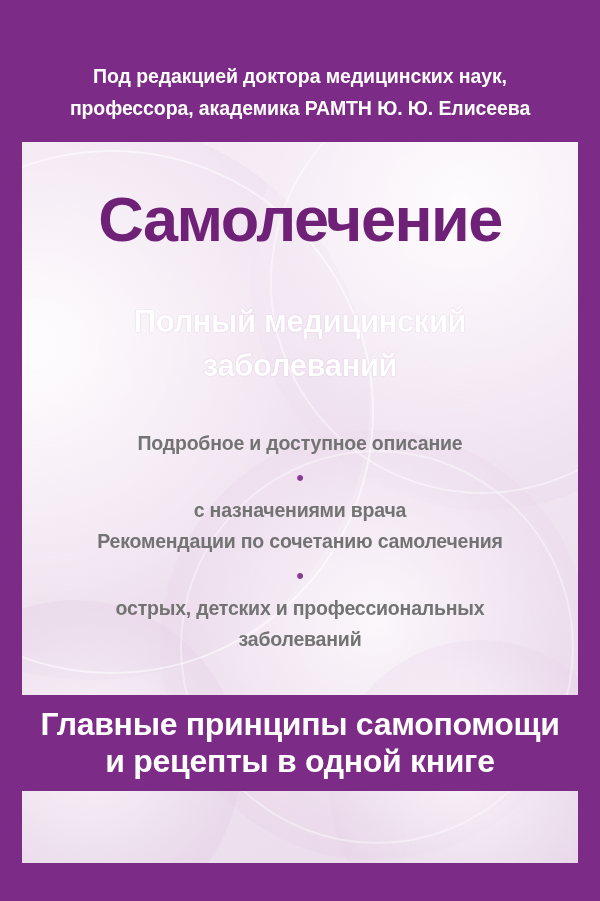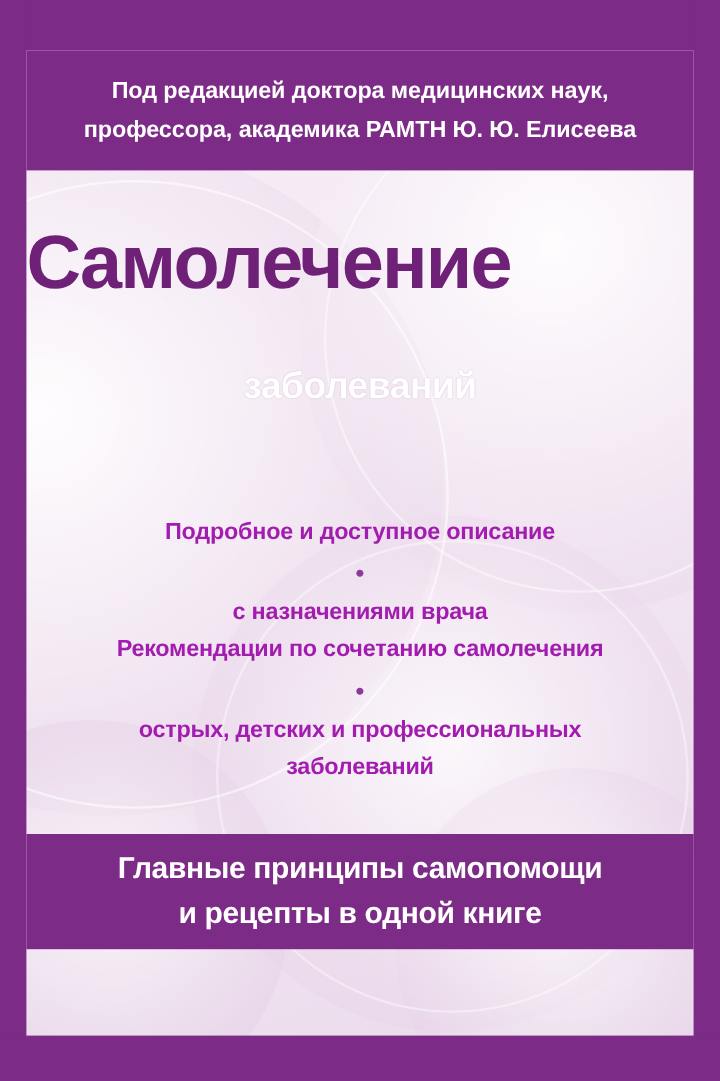--- a/index.html
+++ b/index.html
@@ -105,21 +105,21 @@
     line-height: 32px;
     text-align: center;
     letter-spacing: -0.1px;
     white-space: nowrap;
   }
 
   
   .title-wrap {
     position: absolute;
     left: 22px; top: 185px; width: 556px;
-    text-align: left;
+    text-align: center;
   }
   .main-title {
     color: #6f2178;
     font-size: 63px;
     font-weight: bold;
     letter-spacing: -1.5px;
     line-height: 68px;
     margin: 0;
   }
 
@@ -138,21 +138,21 @@
     text-shadow: 0 0 1px rgba(124,43,134,0.35);
   }
 
   
   .bullets {
     position: absolute;
     left: 55px; top: 428px; width: 490px;
     text-align: center;
   }
   .bullet-item {
-    color: #a21caf;
+    color: #737373;
     font-size: 19.5px;
     font-weight: bold;
     line-height: 31px;
     letter-spacing: -0.2px;
   }
   .bullet-sep {
     display: block;
     color: #8b3a95;
     font-size: 22px;
     line-height: 26px;
@@ -166,21 +166,21 @@
     width: 556px; height: 96px;
     background: #7c2b86;
     display: flex;
     flex-direction: column;
     align-items: center;
     justify-content: center;
     box-sizing: border-box;
   }
   .bottom-line {
     color: #ffffff;
-    font-size: 25px;
+    font-size: 32px;
     font-weight: bold;
     line-height: 37px;
     text-align: center;
     letter-spacing: -0.3px;
     white-space: nowrap;
   }
 </style>
 </head>
 <body>
 
@@ -204,20 +204,21 @@
   <div class="editor-band">
     <div class="editor-line">Под редакцией доктора медицинских наук,</div>
     <div class="editor-line">профессора, академика РАМТН Ю. Ю. Елисеева</div>
   </div>
 
   <div class="title-wrap">
     <div class="main-title">Самолечение</div>
   </div>
 
   <div class="subtitle-wrap">
+    <div class="subtitle-line">Полный медицинский</div>
     <div class="subtitle-line">заболеваний</div>
   </div>
 
   <div class="bullets">
     <div class="bullet-item">Подробное и доступное описание</div>
     <span class="bullet-sep">•</span>
     <div class="bullet-item">с назначениями врача</div>
     <div class="bullet-item">Рекомендации по сочетанию самолечения</div>
     <span class="bullet-sep">•</span>
     <div class="bullet-item">острых, детских и профессиональных</div>

